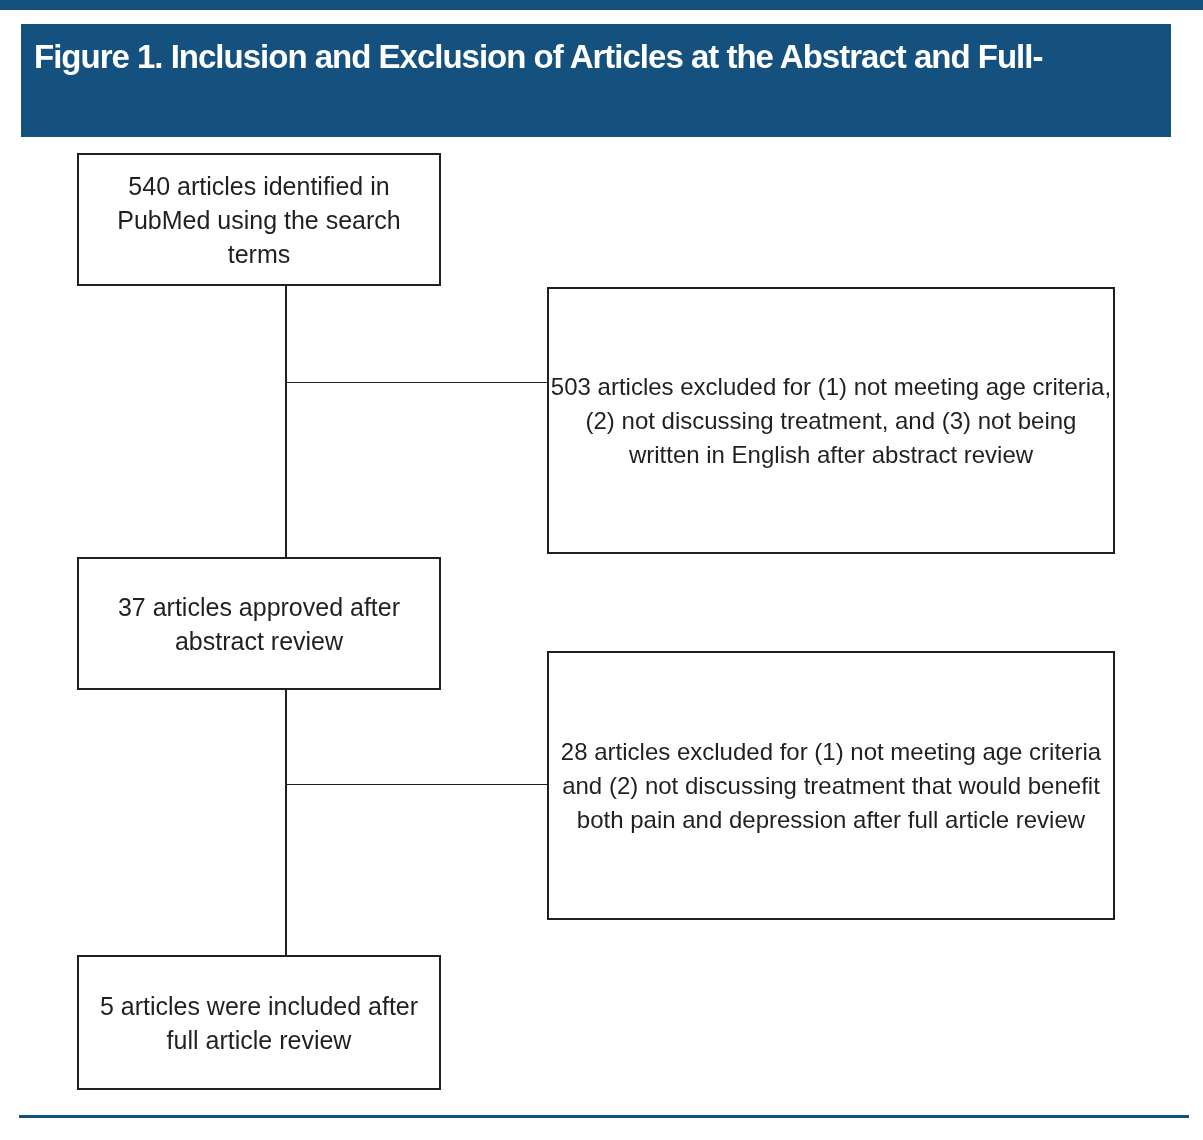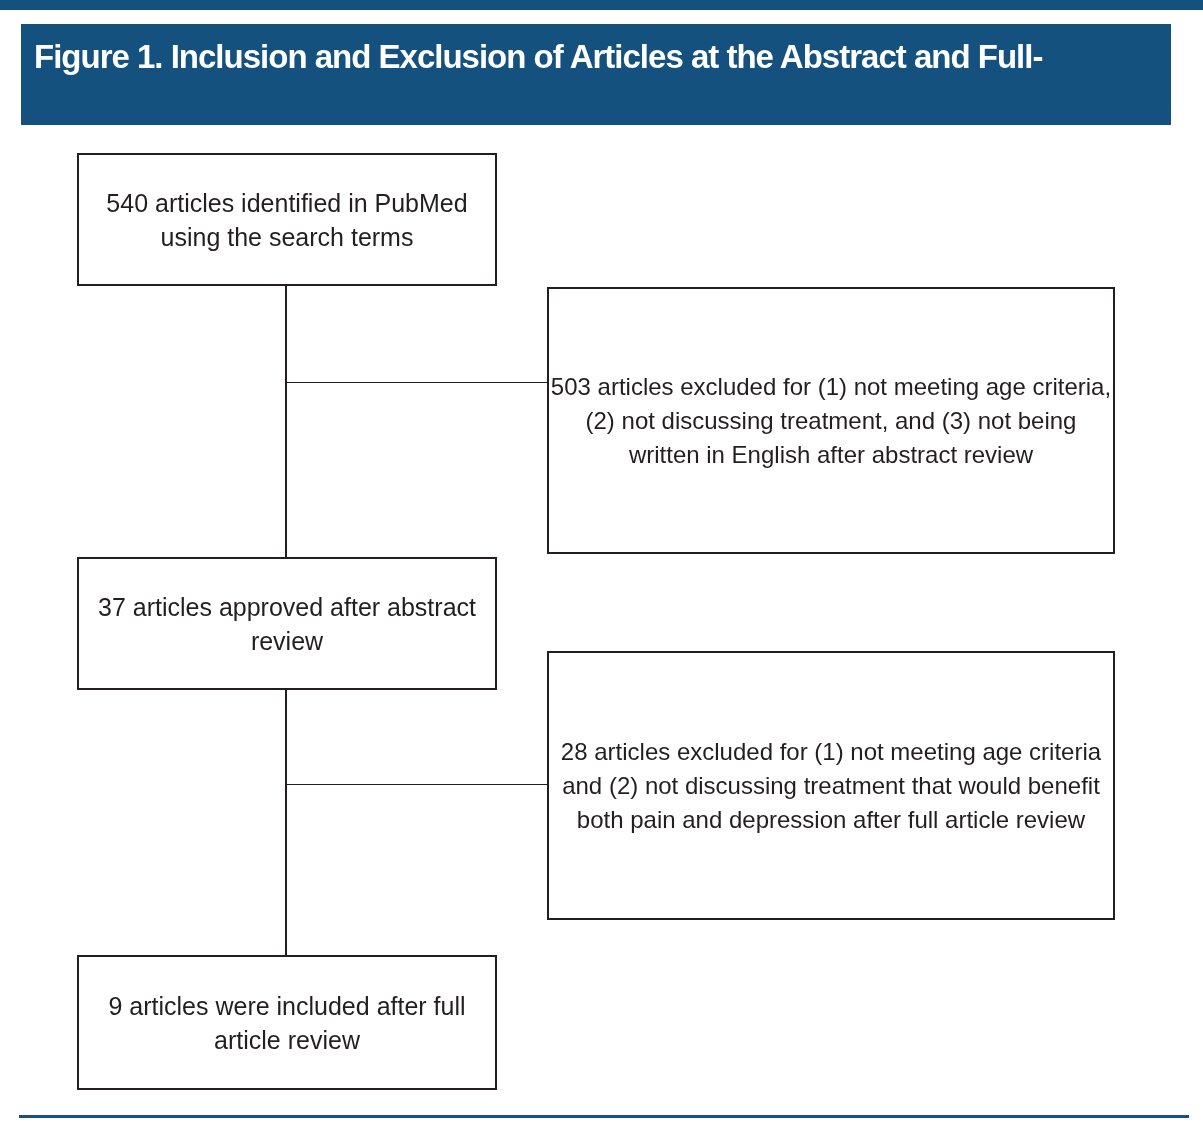--- a/index.html
+++ b/index.html
@@ -19,21 +19,21 @@
   }
   .top-accent-bar{
     position:absolute;
     left:0; top:0;
     width:1203px; height:10px;
     background:var(--header-blue);
   }
   .figure-title-bar{
     position:absolute;
     left:21px; top:24px;
-    width:1150px; height:101px;
+    width:1150px; height:113px;
     background:var(--header-blue);
     color:#ffffff;
     padding:13px 12px 0 13px;
   }
   .figure-title-bar .title-line{
     font-weight:bold;
     font-size:33px;
     line-height:40px;
     letter-spacing:-1px;
     white-space:nowrap;
@@ -46,21 +46,21 @@
     align-items:center;
     justify-content:center;
     text-align:center;
   }
   .flow-box .box-text{
     width:100%;
     font-size:25px;
     line-height:34px;
     color:var(--text-black);
   }
-  .box-left{ left:77px; width:420px; }
+  .box-left{ left:77px; width:364px; }
   .box-left .box-text{ padding:0 6px; }
   .box-right{ left:547px; width:568px; }
   .box-right .box-text{ padding:0 0; font-size:24px; }
   #box-identified      { top:153px; height:133px; }
   #box-excl-abstract   { top:287px; height:267px; }
   #box-approved        { top:557px; height:133px; }
   #box-excl-full       { top:651px; height:269px; }
   #box-included        { top:955px; height:135px; }
   .connector{ position:absolute; background:var(--box-border); }
   .connector.v1{ left:285px; top:286px; width:2px;  height:271px; }
@@ -101,18 +101,18 @@
   </div>
 
   <div class="connector v2"></div>
   <div class="connector h2"></div>
 
   <div id="box-excl-full" class="flow-box box-right">
     <div class="box-text">28 articles excluded for (1) not meeting age criteria and (2) not discussing treatment that would benefit both pain and depression after full article review</div>
   </div>
 
   <div id="box-included" class="flow-box box-left">
-    <div class="box-text">9 articles were included after full article review</div>
+    <div class="box-text">5 articles were included after full article review</div>
   </div>
 
   <div class="bottom-rule"></div>
 
 </div>
 
 </body></html>

